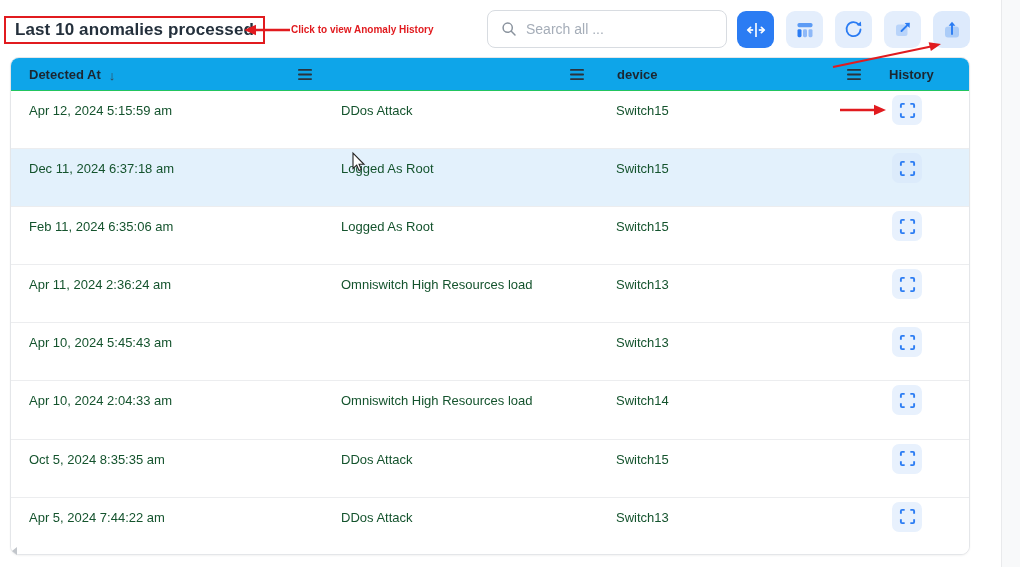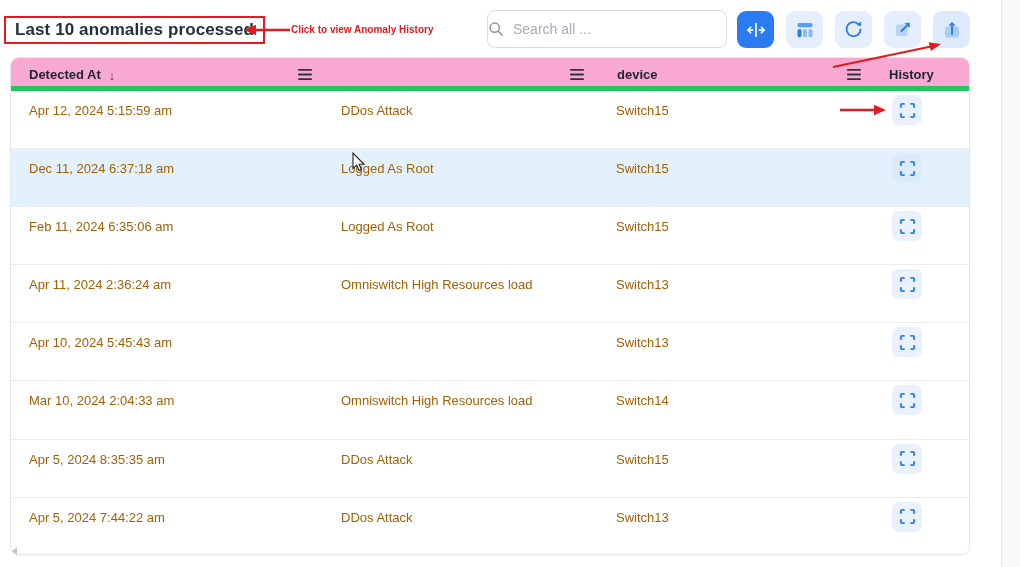--- a/index.html
+++ b/index.html
@@ -13,42 +13,42 @@
   .title-box { position:absolute; left:4px; top:16px; height:28px; padding:0 9px; border:2px solid #e11b1f; display:flex; align-items:center; background:transparent; }
   .title-text { font-size:17px; font-weight:700; color:#24303c; letter-spacing:.1px; white-space:nowrap; }
 
   
   .ann { position:absolute; color:#e11b1f; font-weight:700; font-size:10px; line-height:13px; }
   .ann-title { left:291px; top:23px; white-space:nowrap; }
   .ann-export { left:696px; top:60px; width:142px; }
   .ann-info { left:746px; top:103px; white-space:nowrap; }
 
   
-  .search { position:absolute; left:487px; top:10px; width:240px; height:38px; border:1px solid #d8dce1; border-radius:8px; background:#fff; display:flex; align-items:center; }
+  .search { position:absolute; left:487px; top:10px; width:240px; height:38px; border:1px solid #d8dce1; border-radius:8px; background:#fff; display:flex; align-items:center; padding-left:13px; }
   .search input { border:none; outline:none; font-size:14px; color:#3c4652; width:180px; margin-left:9px; font-family:"Liberation Sans", sans-serif; background:transparent; }
   .search input::placeholder { color:#a5adb8; }
 
   
   .tbtn { position:absolute; top:11px; width:37px; height:37px; border-radius:9px; border:none; background:#e4eefc; display:flex; align-items:center; justify-content:center; cursor:pointer; }
   .tbtn.primary { background:#2b7cf3; }
   .b1{left:737px} .b2{left:786px} .b3{left:835px} .b4{left:884px} .b5{left:933px; background:#ddeafc;}
 
   
   .card { position:absolute; left:10px; top:57px; width:960px; height:498px; background:#fff; border:1px solid #e4e6e9; border-radius:9px; box-shadow:0 1px 2px rgba(0,0,0,.05); overflow:hidden; }
-  .thead { position:absolute; left:0; top:0; width:100%; height:33px; background:#f9a8d4; border-bottom:5px solid #22c55e; }
+  .thead { position:absolute; left:0; top:0; width:100%; height:33px; background:#0ea5e9; border-bottom:1px solid #22c55e; }
   .th { position:absolute; top:0; height:33px; line-height:33px; font-size:13px; font-weight:700; color:#1c2630; white-space:nowrap; cursor:pointer; }
   .th-detected { left:18px; } .th-anomaly { left:330px; } .th-device { left:606px; } .th-actions { left:878px; }
   .sort-arrow { display:inline-block; margin-left:8px; font-size:13px; color:#39434e; font-weight:400; transform:translateY(1px); }
   .colmenu { position:absolute; top:10px; width:16px; height:13px; cursor:pointer; }
   .m1{left:286px} .m2{left:558px} .m3{left:835px}
 
   .rows { position:absolute; left:0; top:33px; width:100%; }
   .row { position:relative; height:58.1px; border-bottom:1px solid #ecedef; background:#fff; }
   .row.hl { background:#e3f1fc; }
-  .cell { position:absolute; top:12px; font-size:13px; color:#a16207; white-space:nowrap; }
+  .cell { position:absolute; top:12px; font-size:13px; color:#14532d; white-space:nowrap; }
   .c1 { left:18px; } .c2 { left:330px; } .c3 { left:605px; }
   .abtn { position:absolute; left:881px; top:4px; width:30px; height:30px; border-radius:7px; border:none; background:#e8f1fd; display:flex; align-items:center; justify-content:center; cursor:pointer; }
   .row.hl .abtn { background:#dcebfb; }
 
   
   .nub { position:absolute; left:12px; top:547px; width:0; height:0; border-top:4px solid transparent; border-bottom:4px solid transparent; border-right:5px solid #c2c6cb; }
 
   
   .overlay { position:absolute; left:0; top:0; width:1020px; height:567px; pointer-events:none; z-index:50; }
 </style>
@@ -180,31 +180,31 @@
       <div class="row">
         <span class="cell c1">Apr 10, 2024 5:45:43 am</span>
         <span class="cell c3">Switch13</span>
         <button class="abtn">
             <svg width="17" height="17" viewBox="0 0 18 18">
               <path d="M2 6 V3.2 Q2 2 3.2 2 H6 M12 2 H14.8 Q16 2 16 3.2 V6 M16 12 V14.8 Q16 16 14.8 16 H12 M6 16 H3.2 Q2 16 2 14.8 V12" fill="none" stroke="#2b7cf3" stroke-width="2"></path>
             </svg>
           </button>
       </div>
       <div class="row">
-        <span class="cell c1">Mar 10, 2024 2:04:33 am</span>
+        <span class="cell c1">Apr 10, 2024 2:04:33 am</span>
         <span class="cell c2">Omniswitch High Resources load</span>
         <span class="cell c3">Switch14</span>
         <button class="abtn">
             <svg width="17" height="17" viewBox="0 0 18 18">
               <path d="M2 6 V3.2 Q2 2 3.2 2 H6 M12 2 H14.8 Q16 2 16 3.2 V6 M16 12 V14.8 Q16 16 14.8 16 H12 M6 16 H3.2 Q2 16 2 14.8 V12" fill="none" stroke="#2b7cf3" stroke-width="2"></path>
             </svg>
           </button>
       </div>
       <div class="row">
-        <span class="cell c1">Apr 5, 2024 8:35:35 am</span>
+        <span class="cell c1">Oct 5, 2024 8:35:35 am</span>
         <span class="cell c2">DDos Attack</span>
         <span class="cell c3">Switch15</span>
         <button class="abtn">
             <svg width="17" height="17" viewBox="0 0 18 18">
               <path d="M2 6 V3.2 Q2 2 3.2 2 H6 M12 2 H14.8 Q16 2 16 3.2 V6 M16 12 V14.8 Q16 16 14.8 16 H12 M6 16 H3.2 Q2 16 2 14.8 V12" fill="none" stroke="#2b7cf3" stroke-width="2"></path>
             </svg>
           </button>
       </div>
       <div class="row">
         <span class="cell c1">Apr 5, 2024 7:44:22 am</span>

